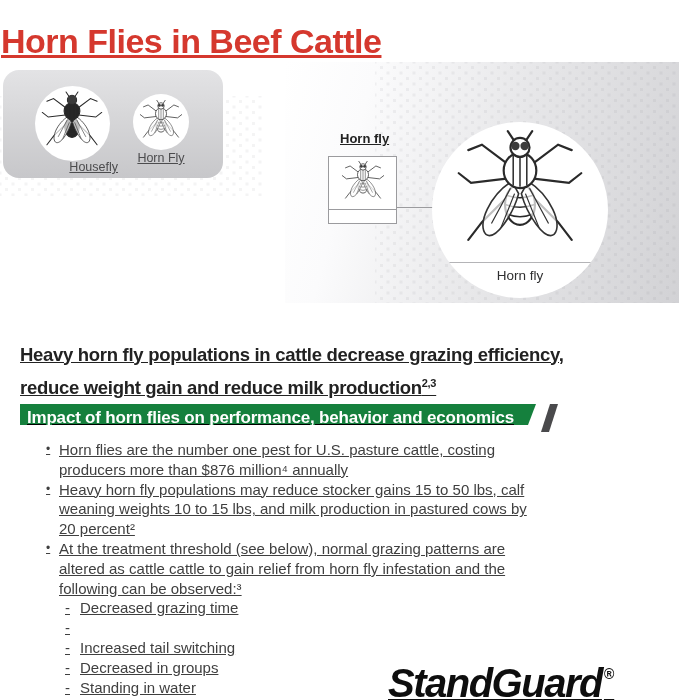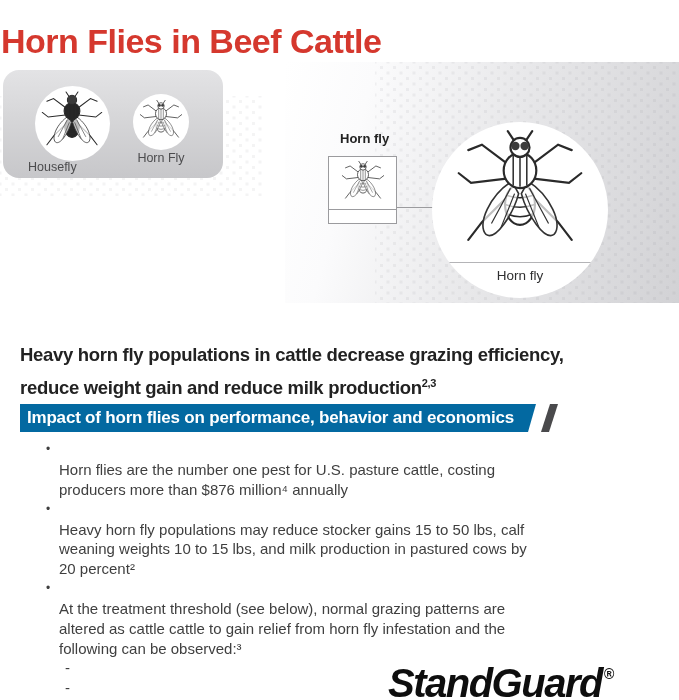--- a/index.html
+++ b/index.html
@@ -1,19 +1,19 @@
 <!DOCTYPE html>
 <html><head>
 <meta charset="utf-8">
 <style>
   html,body{margin:0;padding:0;}
   body{width:679px;height:700px;position:relative;background:#ffffff;
        font-family:"Liberation Sans", sans-serif;overflow:hidden;}
 
-  .abs{position:absolute;}
+  .abs{position:absolute;text-decoration:underline;}
 
   
   .page-title{left:1px;top:-4px;font-size:34px;font-weight:bold;color:#d5382e;
               letter-spacing:-0.5px;line-height:44px;}
 
   
   .dots{background-image:
         radial-gradient(circle, rgba(125,125,132,.16) 1.5px, transparent 2px),
         radial-gradient(circle, rgba(125,125,132,.16) 1.5px, transparent 2px);
         background-size:13px 11px;background-position:0 0,6.5px 5.5px;}
@@ -21,21 +21,21 @@
   .left-dots{left:0;top:96px;width:262px;height:100px;opacity:.55;z-index:0;}
 
   
   .compare-panel{left:3px;top:70px;width:220px;height:108px;border-radius:16px;
                  background:linear-gradient(180deg,#e3e3e5 0%,#d6d6d8 45%,#c7c7ca 100%);
                  z-index:1;}
   .housefly-circle{left:35px;top:86px;width:75px;height:75px;border-radius:50%;
                    background:#ffffff;z-index:2;}
   .hornfly-circle-sm{left:133px;top:94px;width:56px;height:56px;border-radius:50%;
                      background:#ffffff;z-index:2;}
-  .housefly-label{left:28px;top:160px;width:90px;text-align:left;font-size:12.5px;
+  .housefly-label{left:28px;top:160px;width:90px;text-align:right;font-size:12.5px;
                   color:#4c4c4e;z-index:3;}
   .hornfly-label-sm{left:128px;top:151px;width:66px;text-align:center;font-size:12.5px;
                     color:#4c4c4e;z-index:3;}
 
   
   .zoom-panel{left:285px;top:62px;width:394px;height:241px;
               background:linear-gradient(105deg,#ffffff 0%,#fbfbfc 20%,#e7e7e9 55%,#d2d2d5 100%);}
   .zoom-panel-dots{left:90px;top:0;right:0;bottom:0;opacity:.6;}
   .callout-label{left:55px;top:69px;font-size:13px;font-weight:bold;color:#232323;}
   .small-fly-box{left:43px;top:94px;width:69px;height:68px;background:#ffffff;
@@ -49,33 +49,33 @@
               border-top:1px solid #b4b4b7;}
   .big-caption{position:absolute;left:0;right:0;top:146px;text-align:center;
               font-size:13.5px;color:#2f2f30;}
 
   
   .lead{left:20px;top:321px;width:645px;font-size:18.5px;font-weight:bold;color:#222222;
         line-height:29px;letter-spacing:-0.3px;white-space:pre-line;}
   .lead sup{font-size:11px;}
 
   
-  .banner{left:20px;top:404px;width:516px;height:28px;background:#0369a1;
+  .banner{left:20px;top:404px;width:516px;height:21px;background:#15803d;
           clip-path:polygon(0 0,100% 0,calc(100% - 8px) 100%,0 100%);}
   .banner-text{padding-left:7px;line-height:28px;font-size:17px;font-weight:bold;
           color:#ffffff;letter-spacing:-0.2px;white-space:nowrap;}
   .banner-stripe{left:541px;top:404px;width:18px;height:28px;background:#4a4a4c;
           clip-path:polygon(9px 0,17px 0,8px 100%,0 100%);}
 
   
   .bullets{left:40px;top:440px;width:580px;font-size:15px;line-height:19.8px;
            color:#3f3f3f;}
   .bullet{display:flex;}
   .bullet .dot{width:13px;flex:0 0 13px;padding-left:6px;font-size:12px;}
-  .bullet .btxt{white-space:pre-line;flex:1;margin-top:20px;}
+  .bullet .btxt{white-space:pre-line;flex:1;}
   .subitem{display:flex;padding-left:25px;}
   .subitem .dash{width:15px;flex:0 0 15px;}
 
   
   .logo{left:388px;top:652px;font-size:40px;font-weight:bold;font-style:italic;
         color:#0e0e0e;letter-spacing:-1.5px;line-height:44px;}
   .logo .rmark{font-size:14px;font-style:normal;vertical-align:18px;letter-spacing:0;
         margin-left:2px;}
 
   
@@ -174,29 +174,32 @@
 20 percent²</span>
   </div>
   <div class="bullet">
     <span class="dot">•</span>
     <span class="btxt">At the treatment threshold (see below), normal grazing patterns are
 altered as cattle cattle to gain relief from horn fly infestation and the
 following can be observed:³</span>
   </div>
   <div class="subitem">
     <span class="dash">-</span>
-  </div>
-  <div class="subitem">
-    <span class="dash">-</span>
-  </div>
-  <div class="subitem">
-    <span class="dash">-</span>
+    <span>Decreased grazing time</span>
+  </div>
+  <div class="subitem">
+    <span class="dash">-</span>
+  </div>
+  <div class="subitem">
+    <span class="dash">-</span>
+    <span>Increased tail switching</span>
   </div>
   <div class="subitem">
     <span class="dash">-</span>
     <span>Decreased in groups</span>
   </div>
   <div class="subitem">
     <span class="dash">-</span>
+    <span>Standing in water</span>
   </div>
 </div>
 
 <div class="abs logo"><span>StandGuard</span><span class="rmark">®</span></div>
 
 </body></html>

